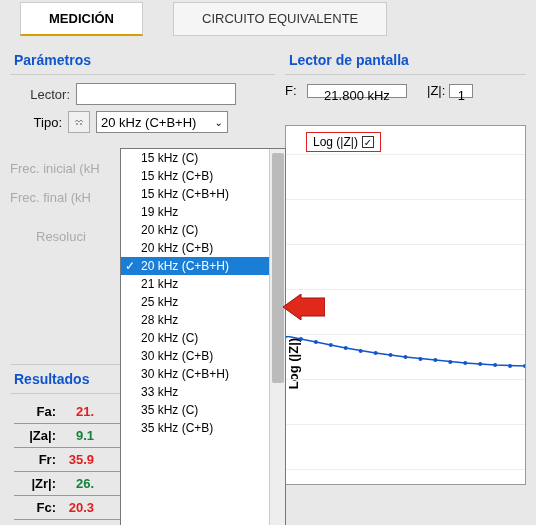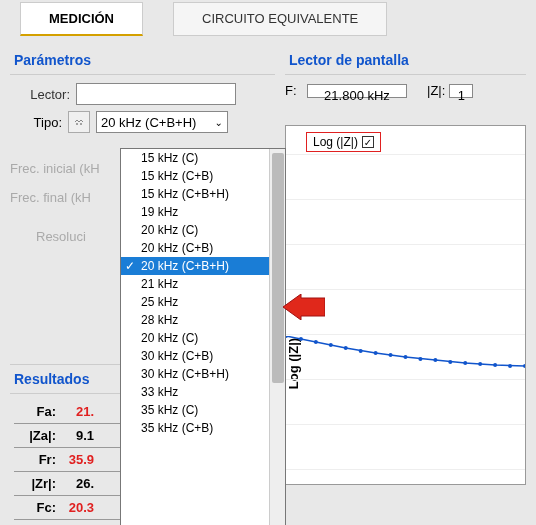--- a/index.html
+++ b/index.html
@@ -26,21 +26,21 @@
 .dd-item.sel { background: #1a7dd6; color: #fff; }
 .dd-item.sel::before { content: "✓"; position: absolute; left: 4px; }
 .dd-scroll { width: 16px; background: #eee; border-left: 1px solid #ccc; position: relative; }
 .dd-thumb { position: absolute; left: 2px; width: 12px; top: 4px; height: 230px; background: #bbb; border-radius: 2px; }
 .arrow { position: absolute; left: 283px; top: 294px; z-index: 30; }
 .arrow svg { display:block; }
 .results-title { color: #1155cc; font-weight: bold; font-size: 14px; padding: 6px 4px; border-top: 1px solid #ccc; border-bottom: 1px solid #ccc; margin: 120px 0 6px; }
 .res-row { padding: 4px 8px; border-bottom: 1px solid #999; margin: 0 4px; display:flex; gap:4px; }
 .res-lbl { font-weight: bold; min-width: 34px; text-align:right; }
 .red { color: #e02020; }
-.green { color: #000000; }
+.green { color: #15803d; }
 .screen-row { display:flex; align-items:center; gap:4px; margin-bottom: 8px; }
 .screen-val { width: 100px; height: 14px; border:1px solid #888; background:#fff; text-align:center; padding:3px 0; }
 .plot-area { position: relative; margin-top: 27px; height: 360px; background: #fff; border: 1px solid #999; }
 .plot-legend { position: absolute; top: 6px; left: 20px; border: 1px solid #e02020; padding: 2px 6px; display: flex; align-items: center; gap: 4px; font-size: 12px; }
 .check { width: 12px; height: 12px; border: 1px solid #333; display:inline-flex; align-items:center; justify-content:center; font-size:10px; }
 .plot-grid { position:absolute; inset: 28px 0 0 0; }
 .grid-line-h { position:absolute; left:0; right:0; border-top:1px solid #eee; }
 .yaxis-lbl { position:absolute; left: -18px; top: 230px; transform: rotate(-90deg); font-weight: bold; font-size:13px; }
 .curve { position:absolute; left:0; right:0; top: 210px; height: 40px; }
 .curve svg { width:100%; height:100%; }

